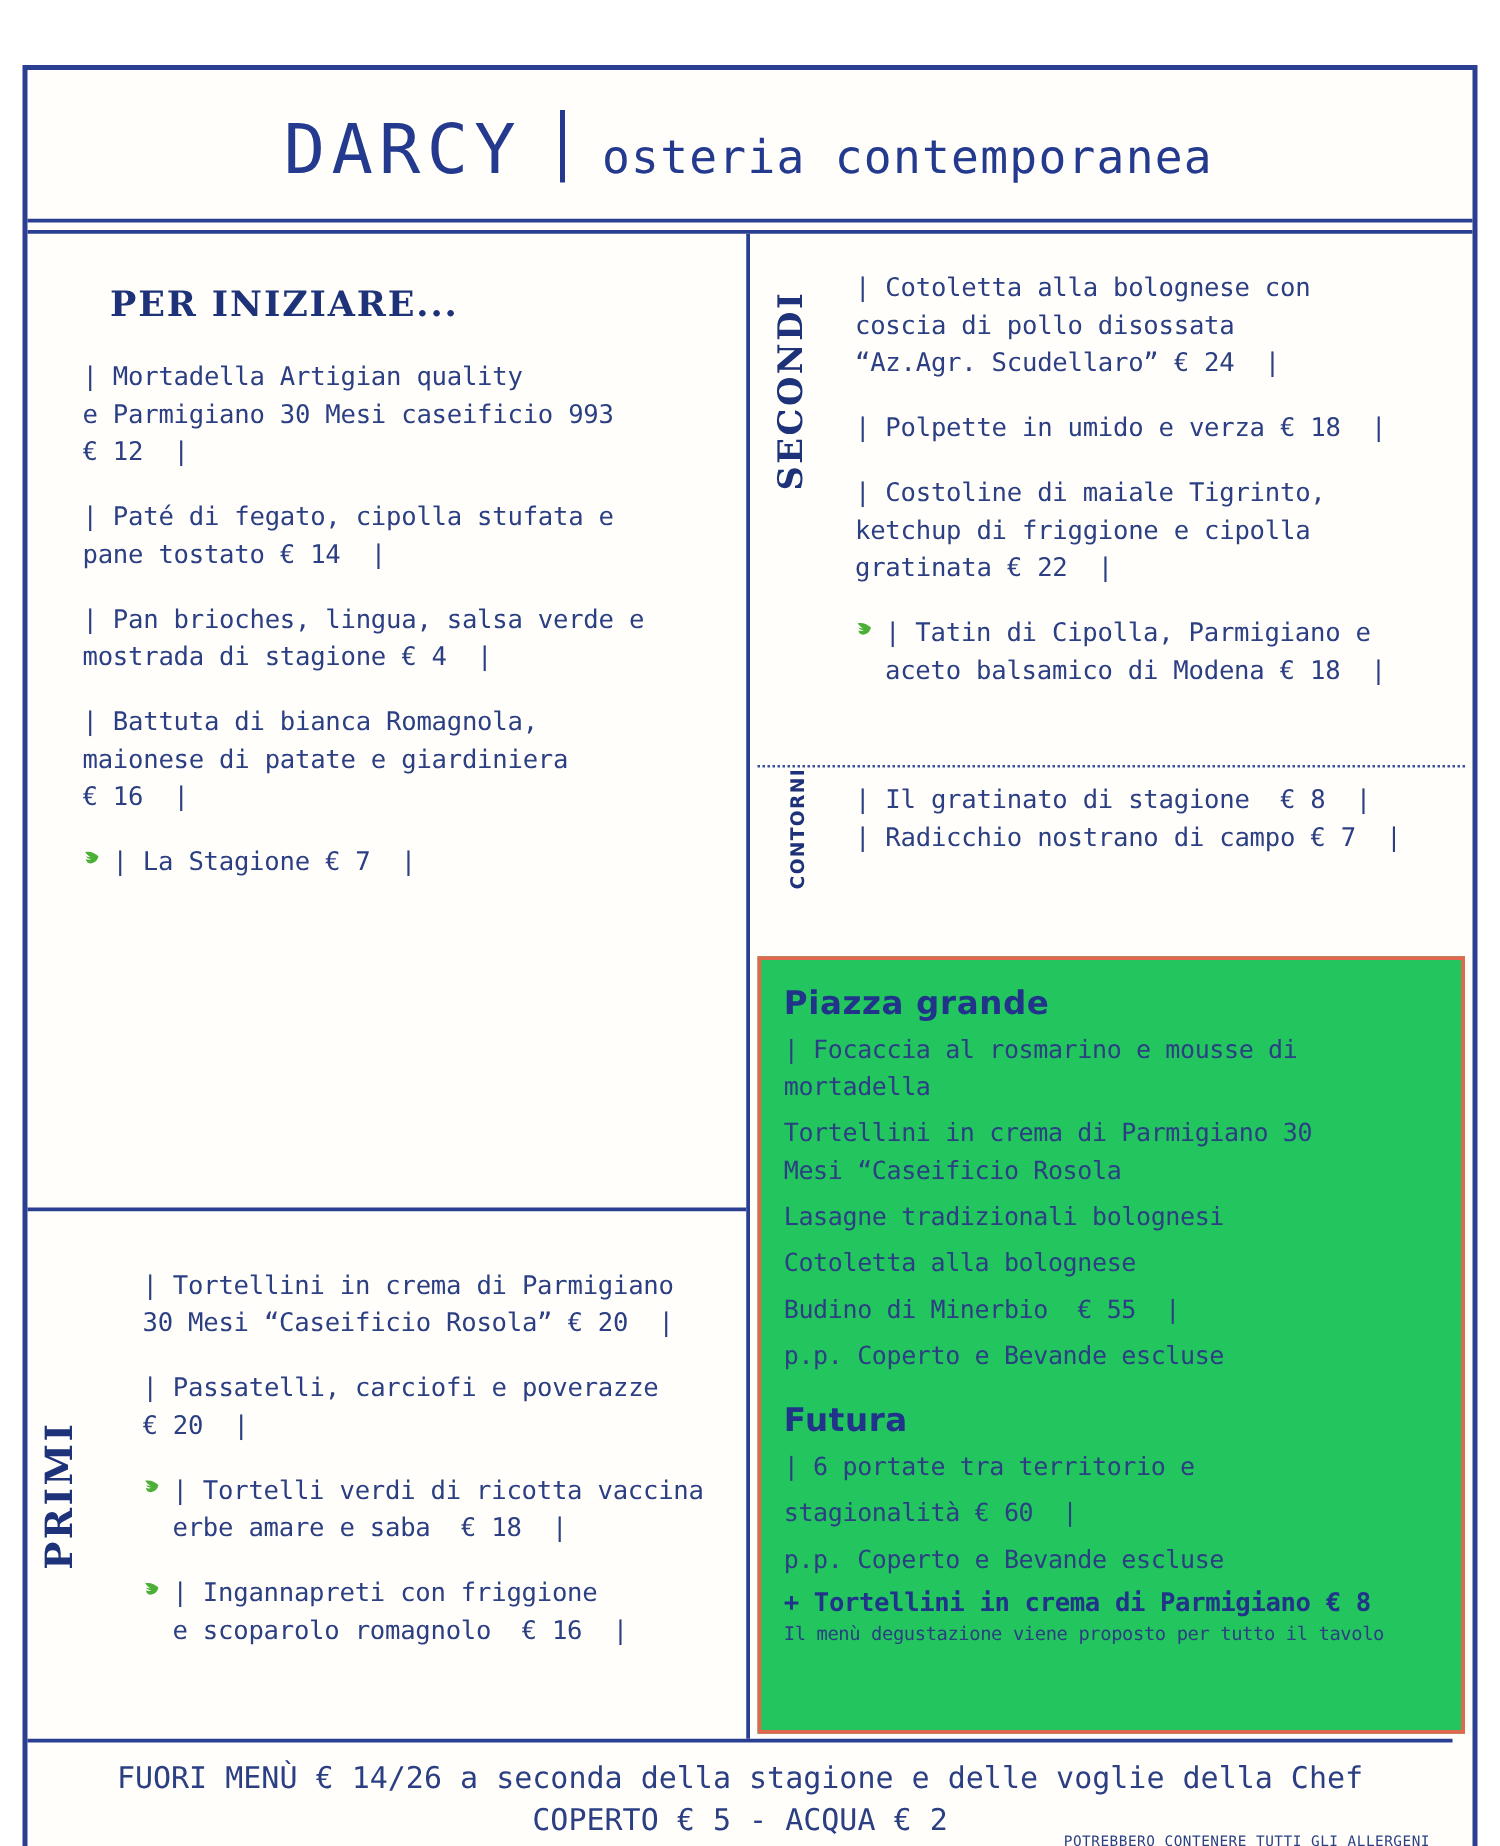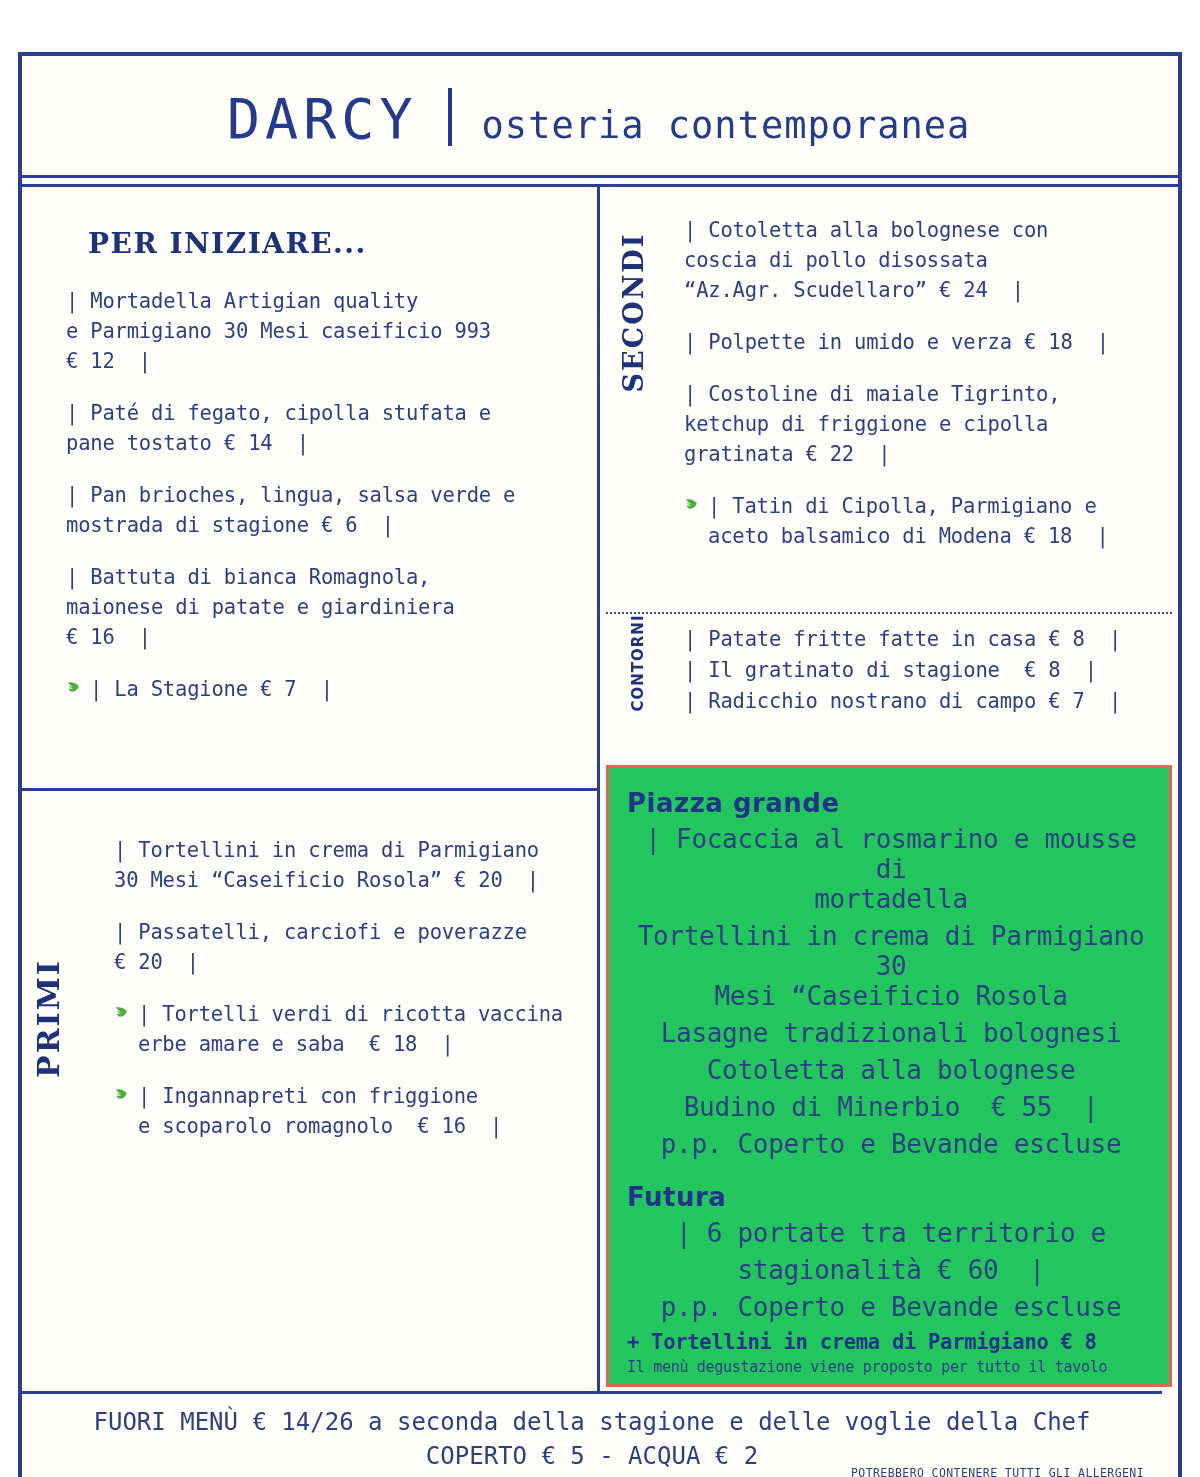--- a/index.html
+++ b/index.html
@@ -54,21 +54,21 @@
   }
   .col-left{
     position:absolute;left:0;top:0;width:578px;bottom:0;
     border-right:3px solid #2a3f91;box-sizing:border-box;
   }
   .col-right{
     position:absolute;left:578px;top:0;right:0;bottom:0;
   }
   
   .antipasti{
-    position:relative;height:604px;
+    position:relative;height:782px;
     border-bottom:3px solid #2a3f91;box-sizing:border-box;
     padding:40px 18px 0 44px;
   }
   .sect-title-serif{
     font-family:"DejaVu Serif", serif;
     font-weight:bold;
     font-size:28px;
     letter-spacing:1.5px;
     color:#1d3278;
     margin:0 0 26px 22px;
@@ -151,27 +151,26 @@
   }
   .tast-title{
     font-family:"DejaVu Sans", sans-serif;
     font-weight:bold;
     font-size:26px;
     letter-spacing:0.5px;
     color:#21348a;
     margin:0 0 6px 0;
   }
   .tast-line{
-    font-size:26px;
+    font-size:20px;
     line-height:30px;
     letter-spacing:-0.3px;
     margin-bottom:7px;
     white-space:pre-wrap;
     color:#2b3f82;
-    text-align:center;
   }
   .tast-gap{height:16px;}
   .tast-supp{
     font-family:"DejaVu Sans Mono", monospace;
     font-weight:bold;
     font-size:20.5px;
     letter-spacing:-0.3px;
     color:#21348a;
     margin:8px 0 4px 0;
   }
@@ -221,21 +220,21 @@
 
       <div class="antipasti">
         <div class="sect-title-serif">PER INIZIARE...</div>
         <div id="antipasti-list">
             <div class="item">| Mortadella Artigian quality
 e Parmigiano 30 Mesi caseificio 993
 € 12  |</div>
             <div class="item">| Paté di fegato, cipolla stufata e
 pane tostato € 14  |</div>
             <div class="item">| Pan brioches, lingua, salsa verde e
-mostrada di stagione € 6  |</div>
+mostrada di stagione € 4  |</div>
             <div class="item">| Battuta di bianca Romagnola,
 maionese di patate e giardiniera
 € 16  |</div>
             <div class="item leafrow"><span class="leaf"><svg viewBox="0 0 24 24" width="17" height="17">
                   <path d="M3 5c6-1 11 1 15 5-1 5-5 8-9 8-3 0-5-2-5-5 2 1 4 1 6 0-3 0-5-1-6-3 2 1 4 1 6 1-3-1-5-3-7-6z" fill="#4caf38"></path>
                 </svg></span><span style="white-space: pre-wrap;">| La Stagione € 7  |</span></div>
           </div>
       </div>
 
       <div class="primi">
@@ -275,21 +274,20 @@
                 </svg></span><span style="white-space: pre-wrap;">| Tatin di Cipolla, Parmigiano e
 aceto balsamico di Modena € 18  |</span></div>
           </div>
       </div>
 
       <div class="dotted"></div>
 
       <div class="contorni">
         <div class="vlabel vlabel-contorni">CONTORNI</div>
         <div id="contorni-list">
-            <div class="item tight">| Patate fritte fatte in casa € 8  |</div>
             <div class="item tight">| Il gratinato di stagione  € 8  |</div>
             <div class="item tight">| Radicchio nostrano di campo € 7  |</div>
           </div>
       </div>
 
       <div class="tasting">
         <div id="tasting-menus">
             <div class="tast-title">Piazza grande</div>
             <div class="tast-line">| Focaccia al rosmarino e mousse di
 mortadella</div>

